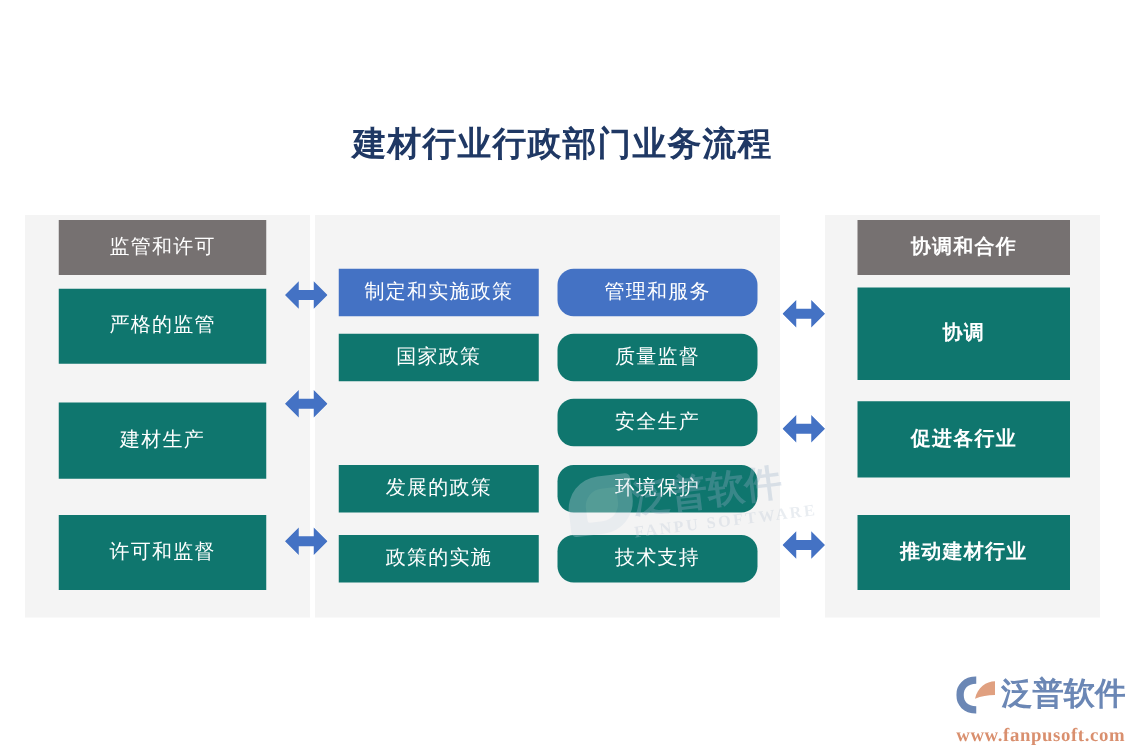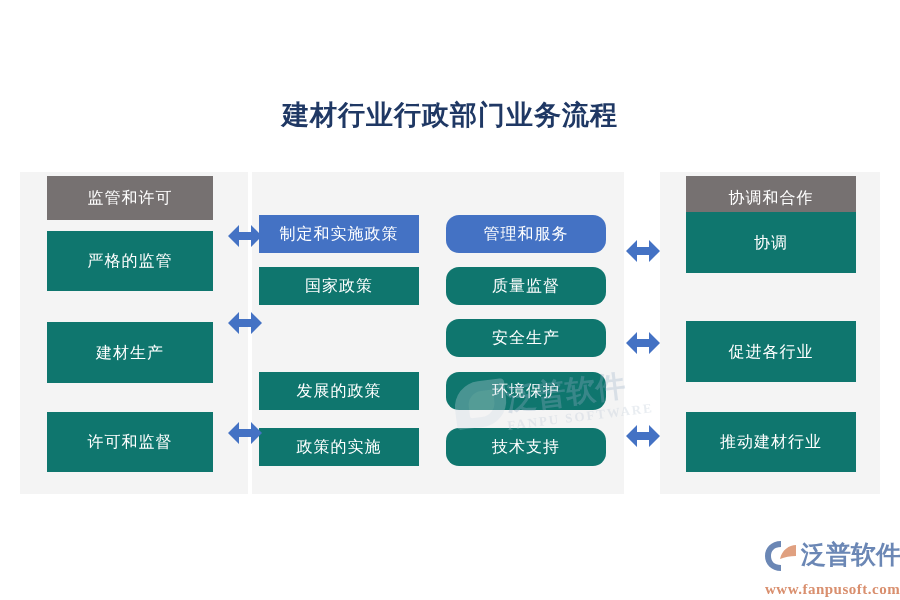--- a/index.html
+++ b/index.html
@@ -60,29 +60,29 @@
   .box.lblue  { background: #4472c4; }
 
   
   #panel-left .box  { left: 27px; width: 166px; }
   #l-header  { top: 4px;   height: 44px; }
   #l-box-0   { top: 59px;  height: 60px; }
   #l-box-1   { top: 150px; height: 61px; }
   #l-box-2   { top: 240px; height: 60px; }
 
   
-  #panel-right .box { left: 26px; width: 170px; }
+  #panel-right .box { left: 26px; width: 170px; font-weight: bold; }
   #r-header  { top: 4px;   height: 44px; }
-  #r-box-0   { top: 40px;  height: 61px; }
+  #r-box-0   { top: 58px;  height: 74px; }
   #r-box-1   { top: 149px; height: 61px; }
   #r-box-2   { top: 240px; height: 60px; }
 
   
   #panel-center .box { width: 160px; height: 38px; }
-  .cell-c0 { left: 7px; }
+  .cell-c0 { left: 19px; }
   .cell-c1 { left: 194px; border-radius: 13px; }
   .row-0 { top: 43px; }
   .row-1 { top: 95px; }
   .row-2 { top: 147px; }
   .row-3 { top: 200px; }
   .row-4 { top: 256px; }
 
   
   .arrow {
     position: absolute;

